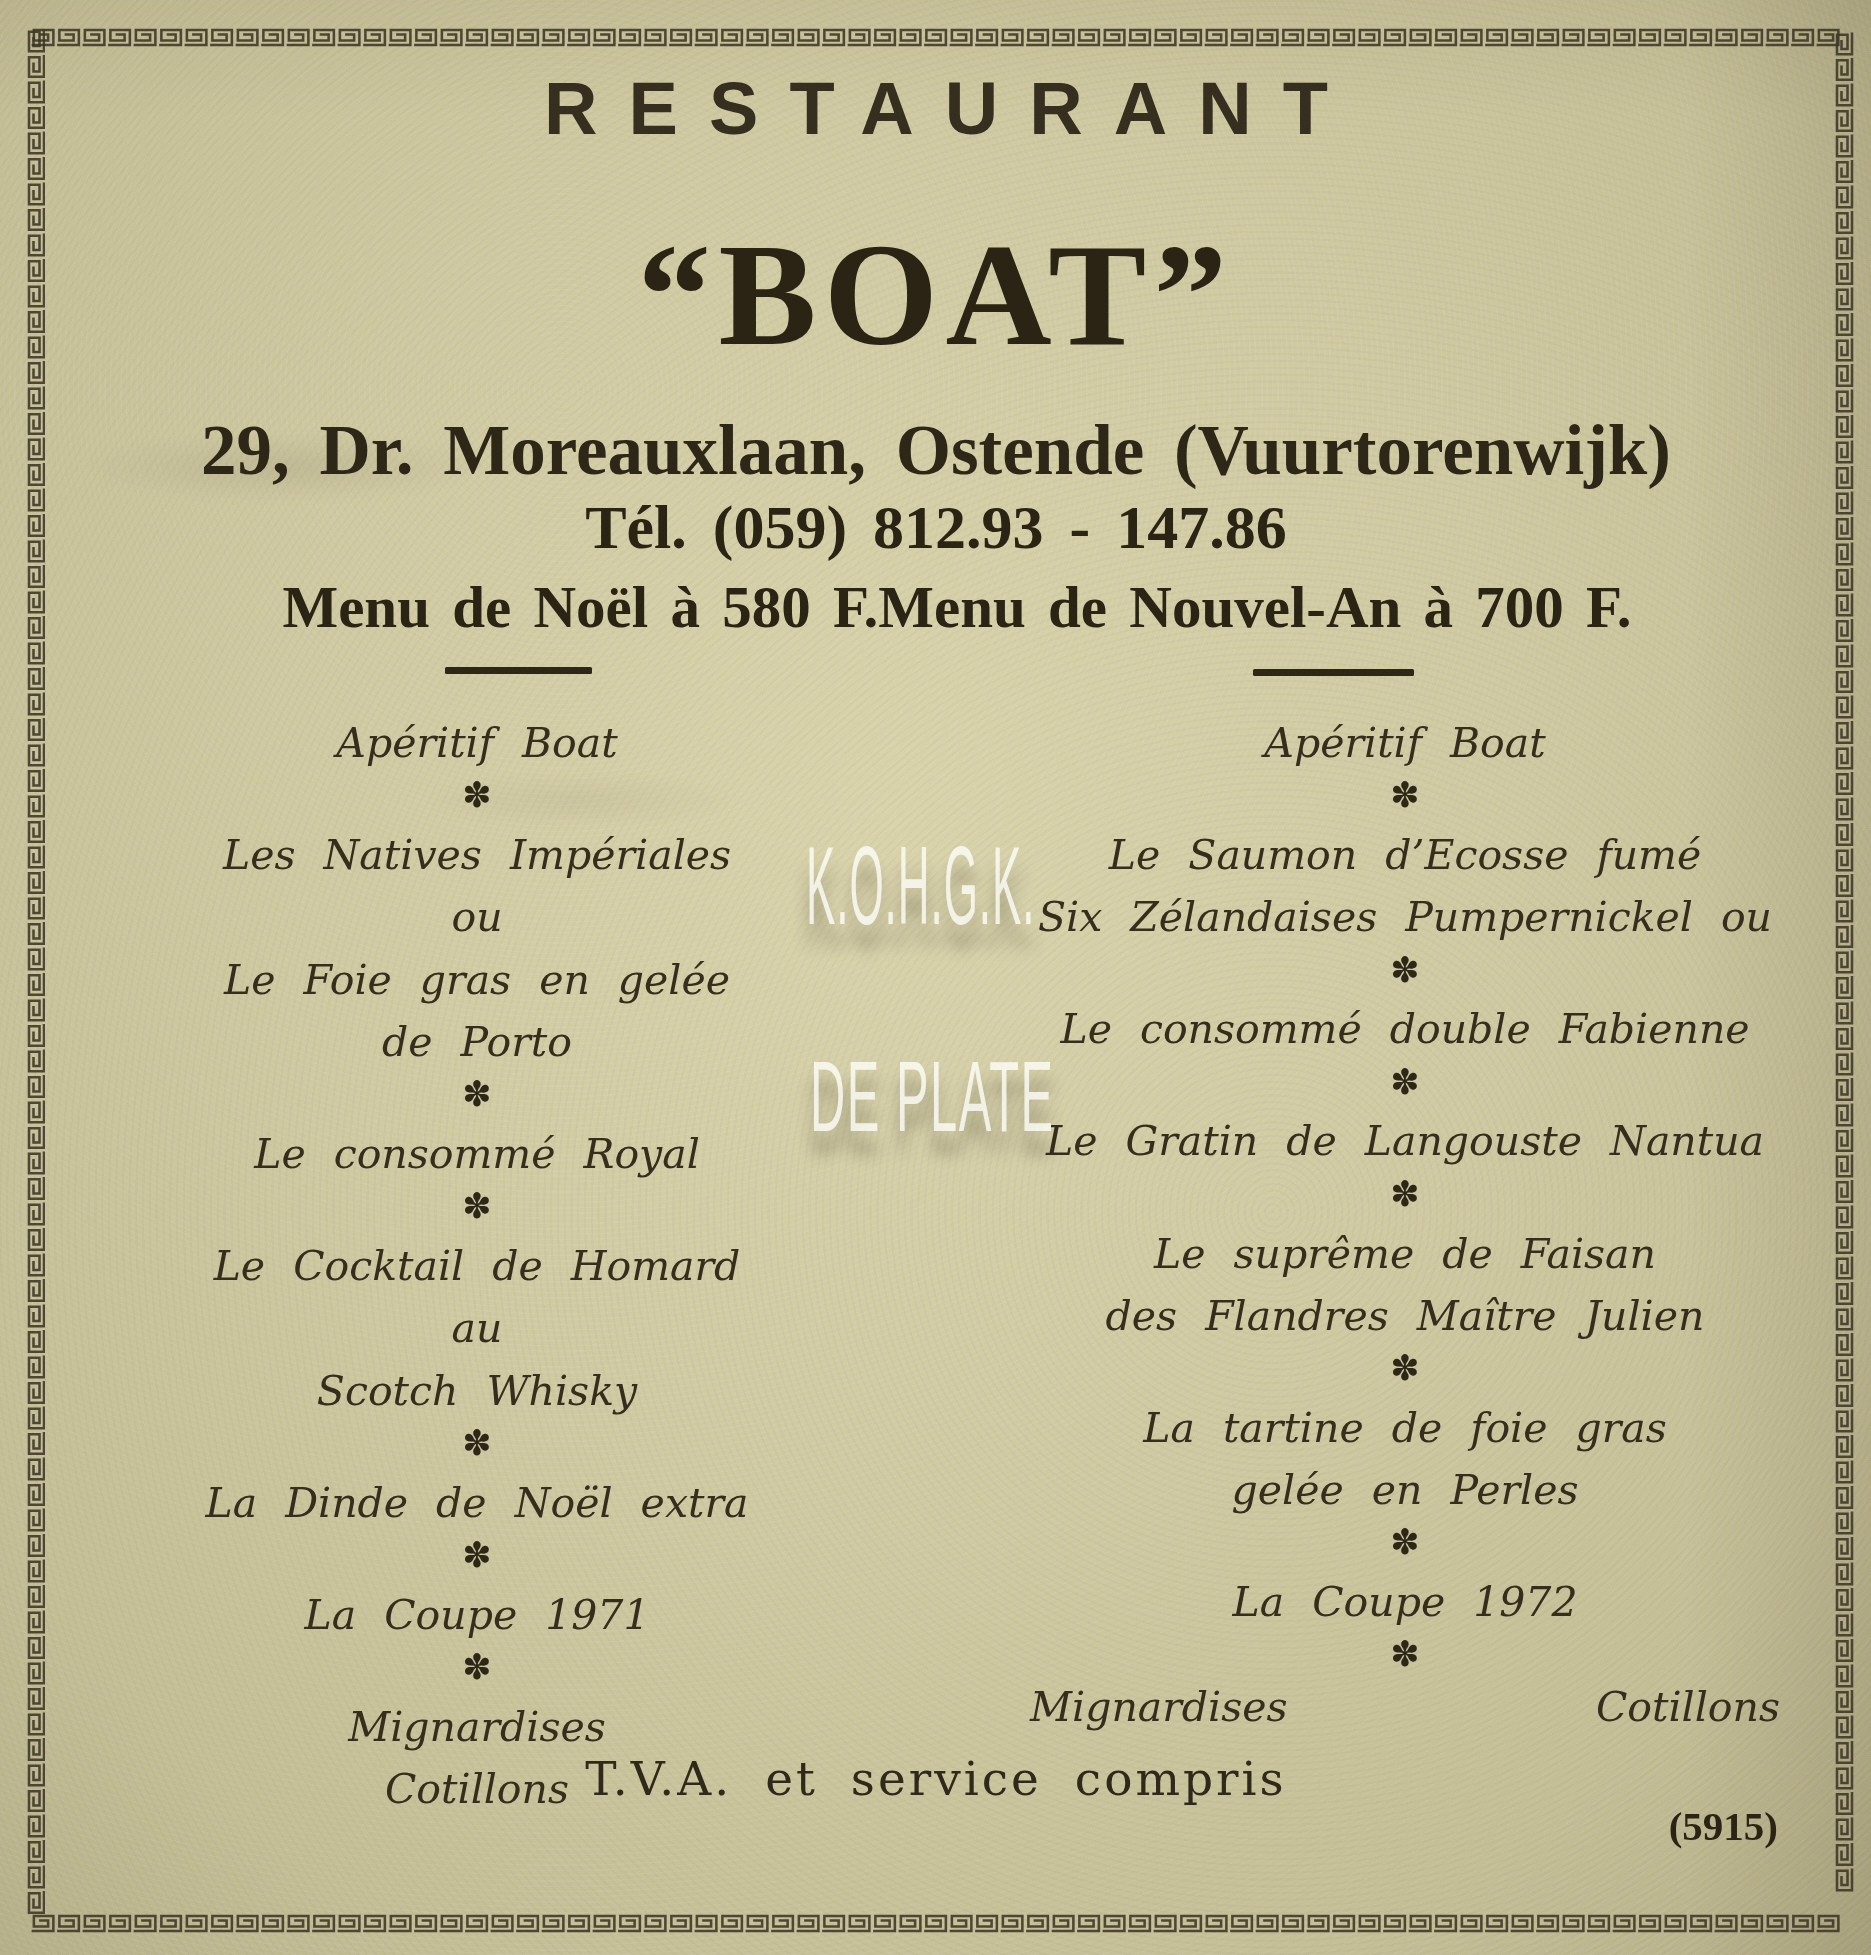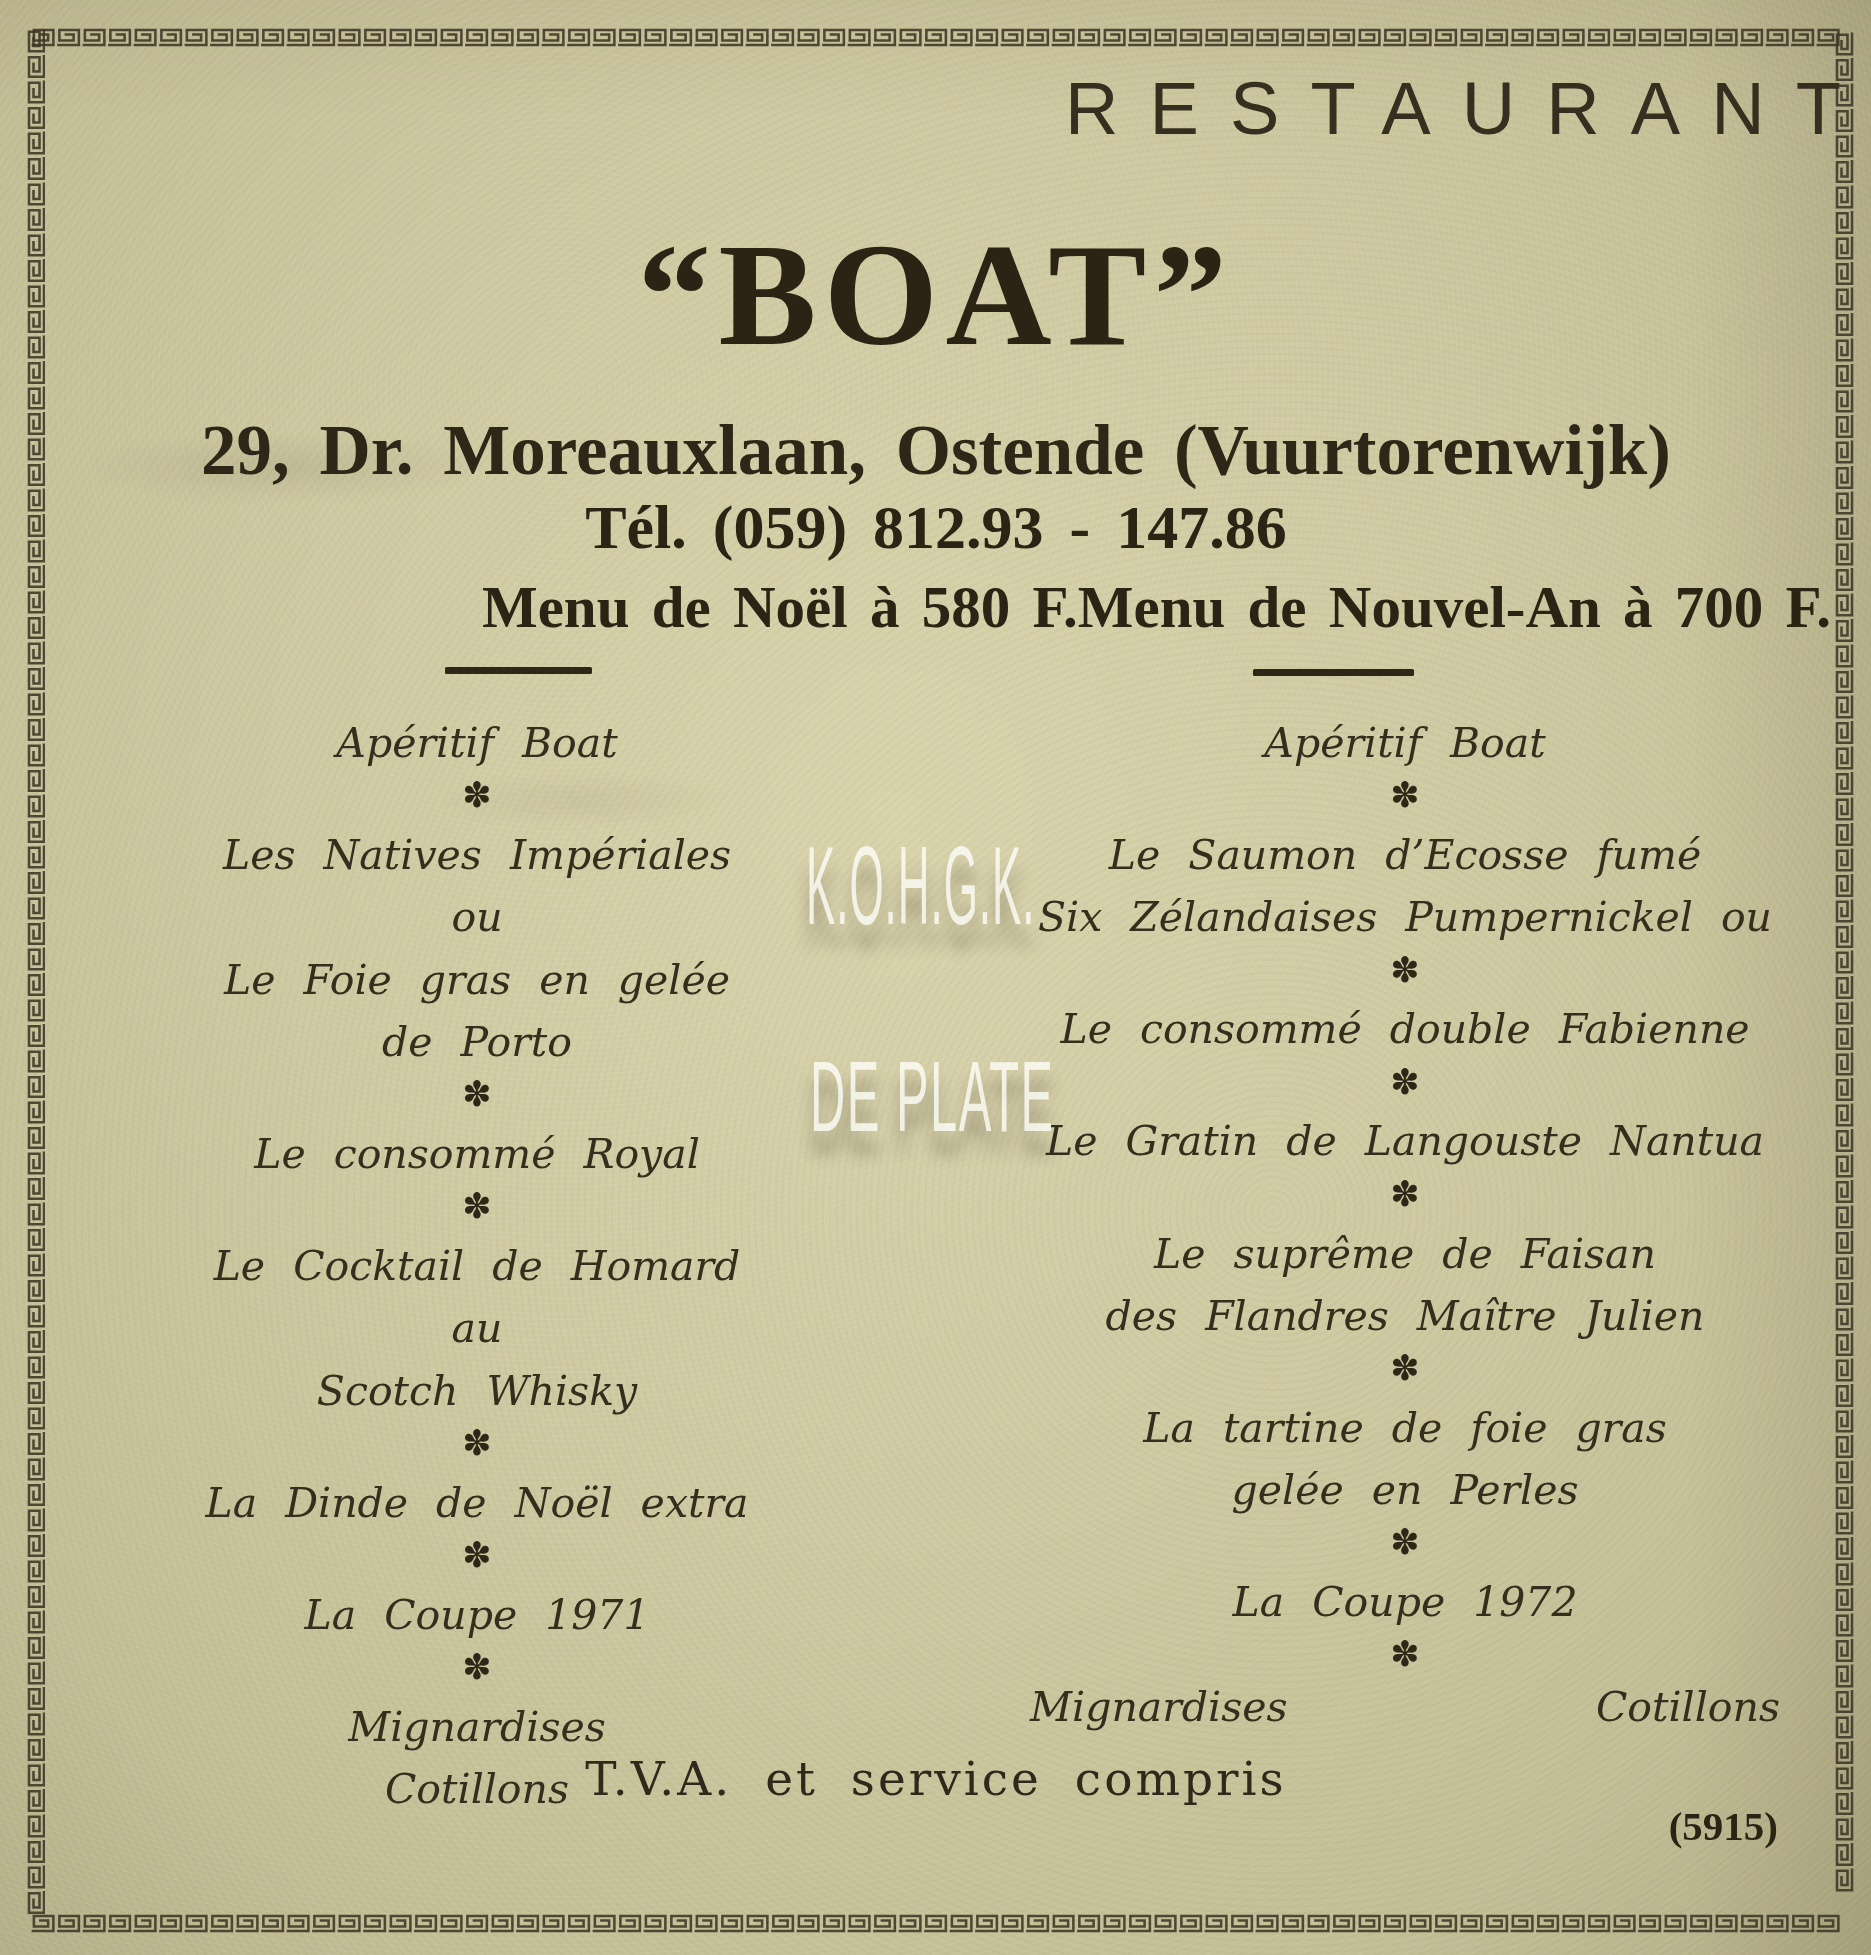--- a/index.html
+++ b/index.html
@@ -20,43 +20,43 @@
 
   
   .gk{position:absolute;}
   .gk path{fill:none;stroke:#3e3626;stroke-width:3.4;opacity:.88;}
   .gk-top{left:28.6px;top:27px;}
   .gk-bottom{left:28.6px;top:1913px;}
   .gk-left{left:25.5px;top:27px;}
   .gk-right{left:1834px;top:30px;}
 
   .restaurant-label{
-    position:absolute;top:66px;left:0;right:0;text-align:right;
-    font-family:"Liberation Sans",sans-serif;font-size:74px;font-weight:400;
+    position:absolute;top:66px;left:0;right:0;text-align:center;
+    font-family:"Liberation Sans",sans-serif;font-size:74px;font-weight:700;
     letter-spacing:.42em;text-indent:.42em;color:#362e1f;
   }
   .restaurant-name{
     position:absolute;top:210px;left:0;right:0;text-align:center;
     font-family:"Liberation Serif",serif;font-weight:700;font-size:147px;
     letter-spacing:.05em;color:#2b2414;
   }
   .address-line{
     position:absolute;top:410px;left:0;right:0;text-align:center;
     font-family:"Liberation Serif",serif;font-weight:700;font-size:71px;
     word-spacing:12px;color:#2e2718;
   }
   .phone-line{
     position:absolute;top:492px;left:0;right:0;text-align:center;
     font-family:"Liberation Serif",serif;font-weight:700;font-size:62px;
     word-spacing:10.5px;color:#2b2414;
   }
 
   .menu-title-row{
     position:absolute;top:573px;left:83px;right:41px;
-    display:flex;justify-content:flex-end;
+    display:flex;justify-content:center;
     font-family:"Liberation Serif",serif;font-weight:700;font-size:59px;
     word-spacing:7.5px;color:#2b2414;white-space:nowrap;
   }
   .title-rule{position:absolute;height:6.8px;background:#2e2718;border-radius:1.5px;}
   .title-rule-left{top:667px;left:445px;width:147px;}
   .title-rule-right{top:669px;left:1253px;width:161px;}
 
   .menu-col{
     position:absolute;top:703px;text-align:center;
     font-style:italic;font-size:41px;color:#362d1d;

